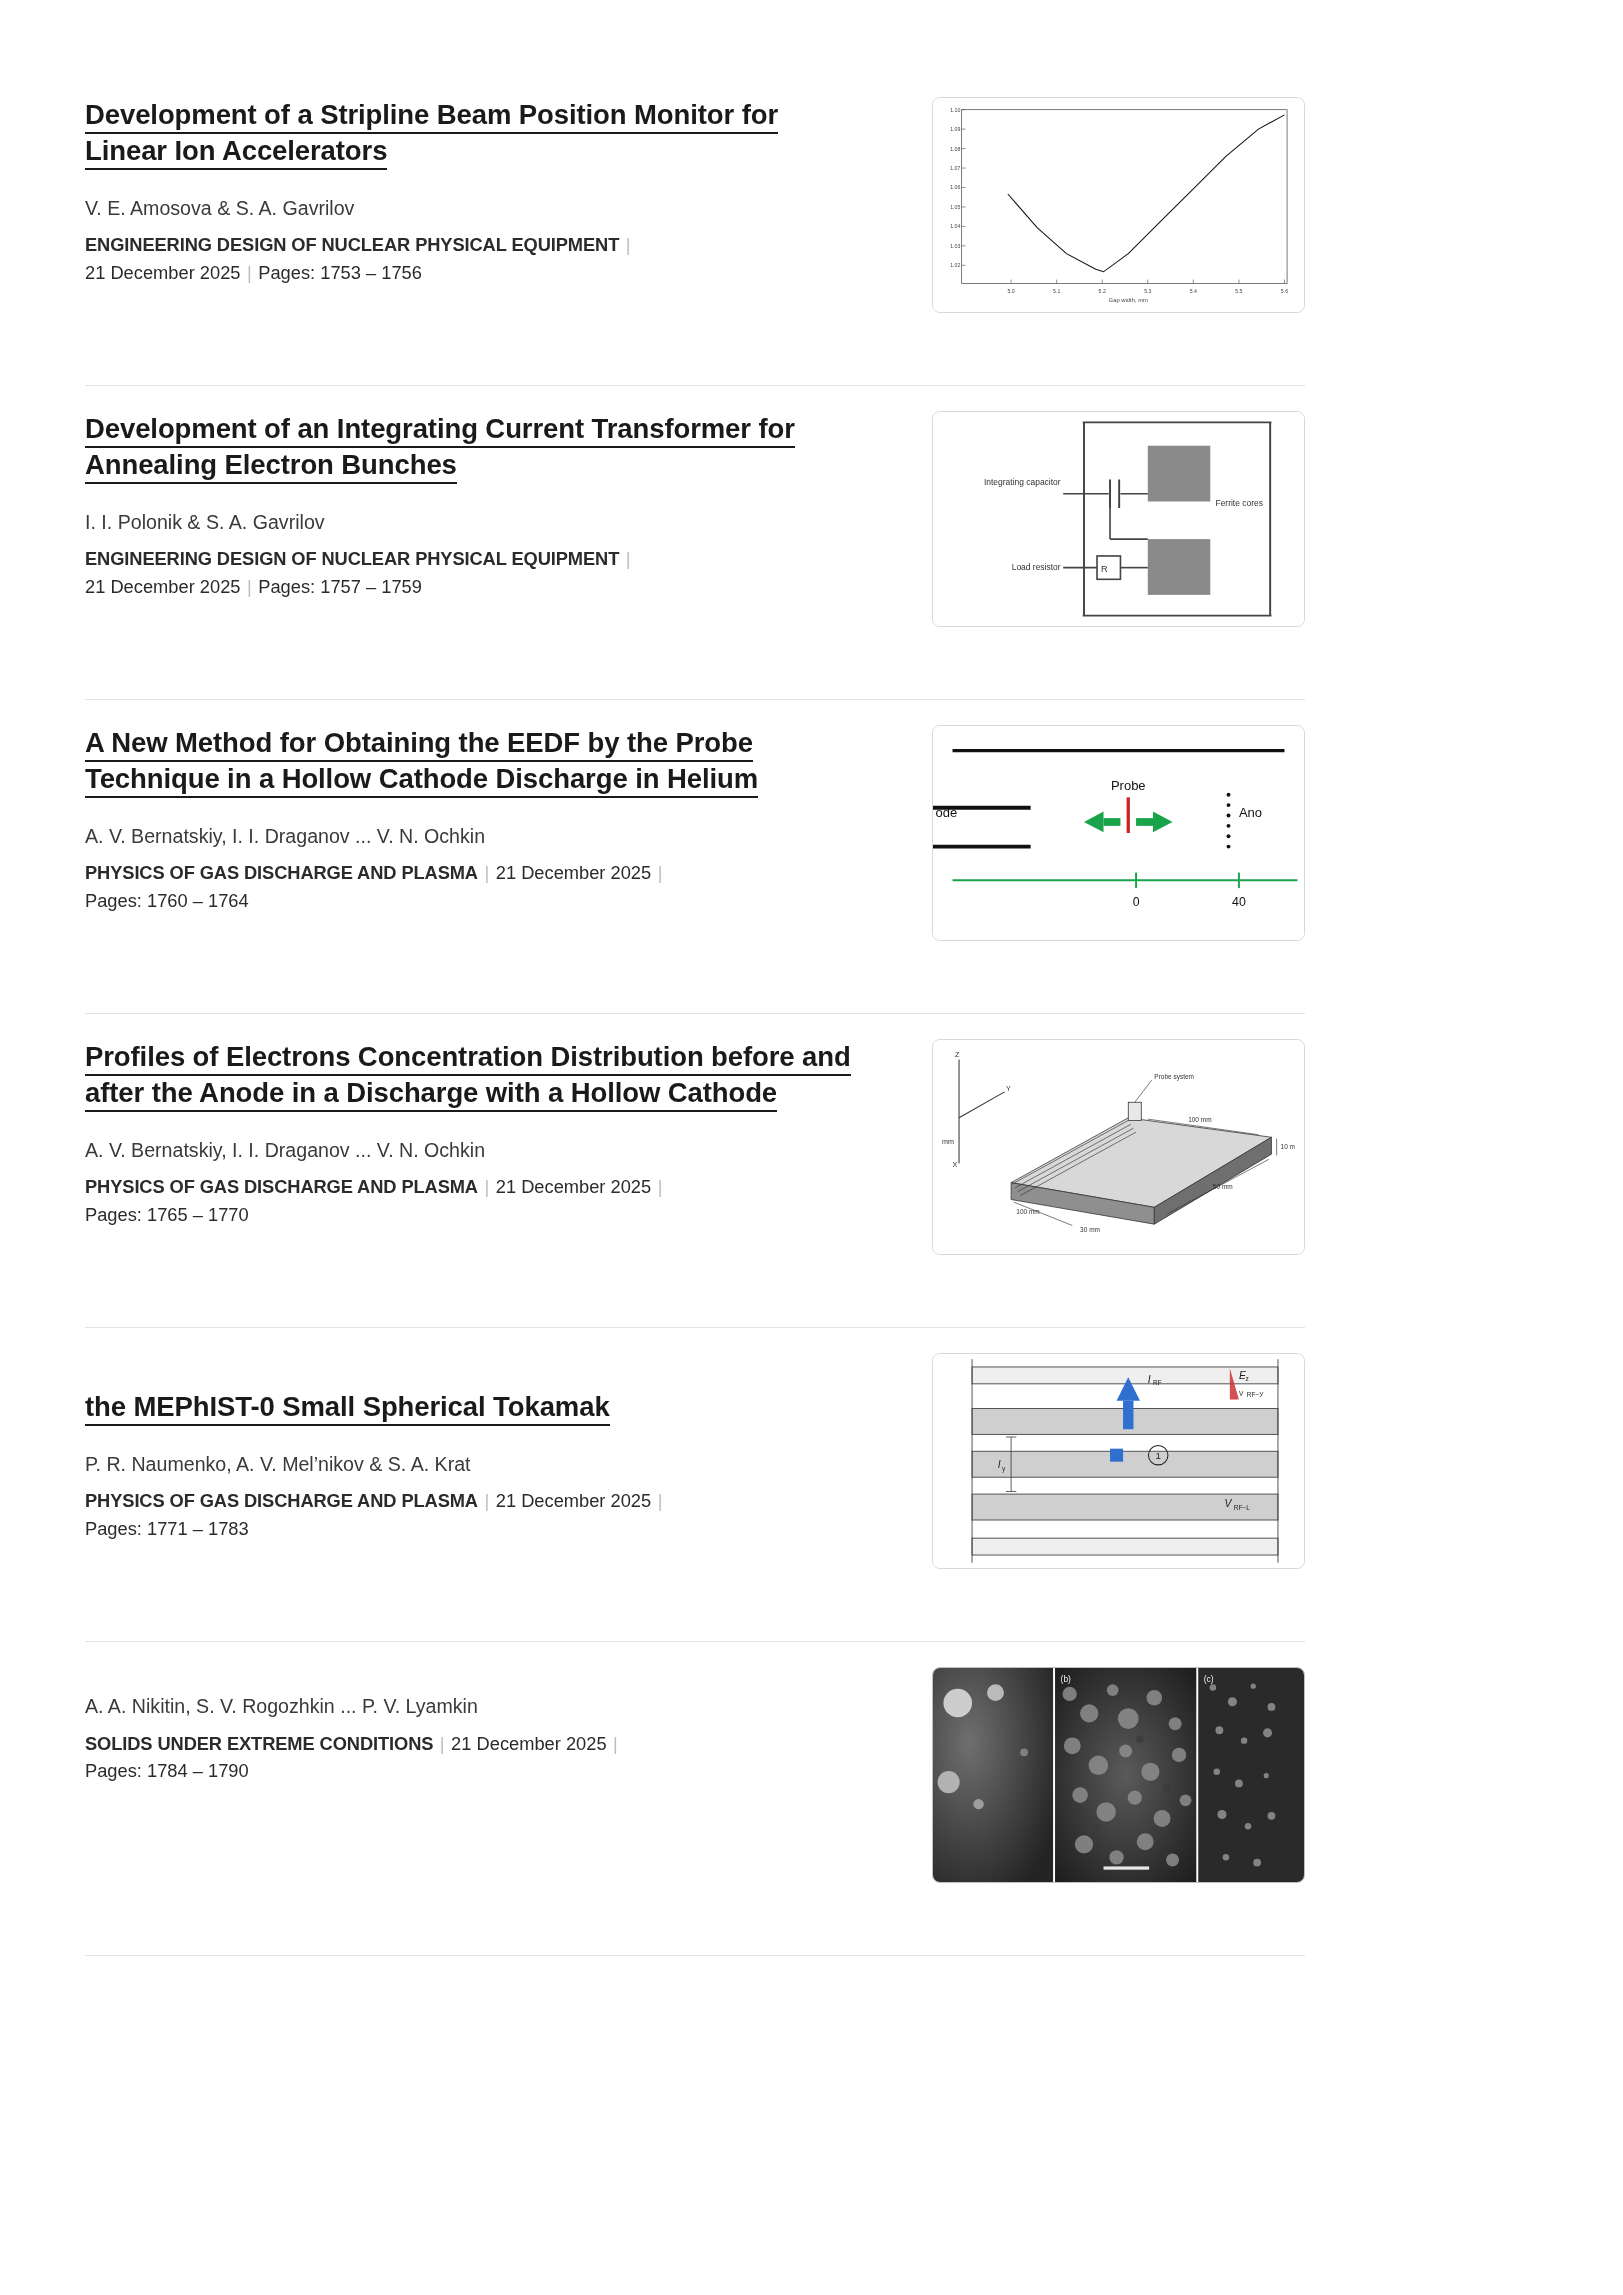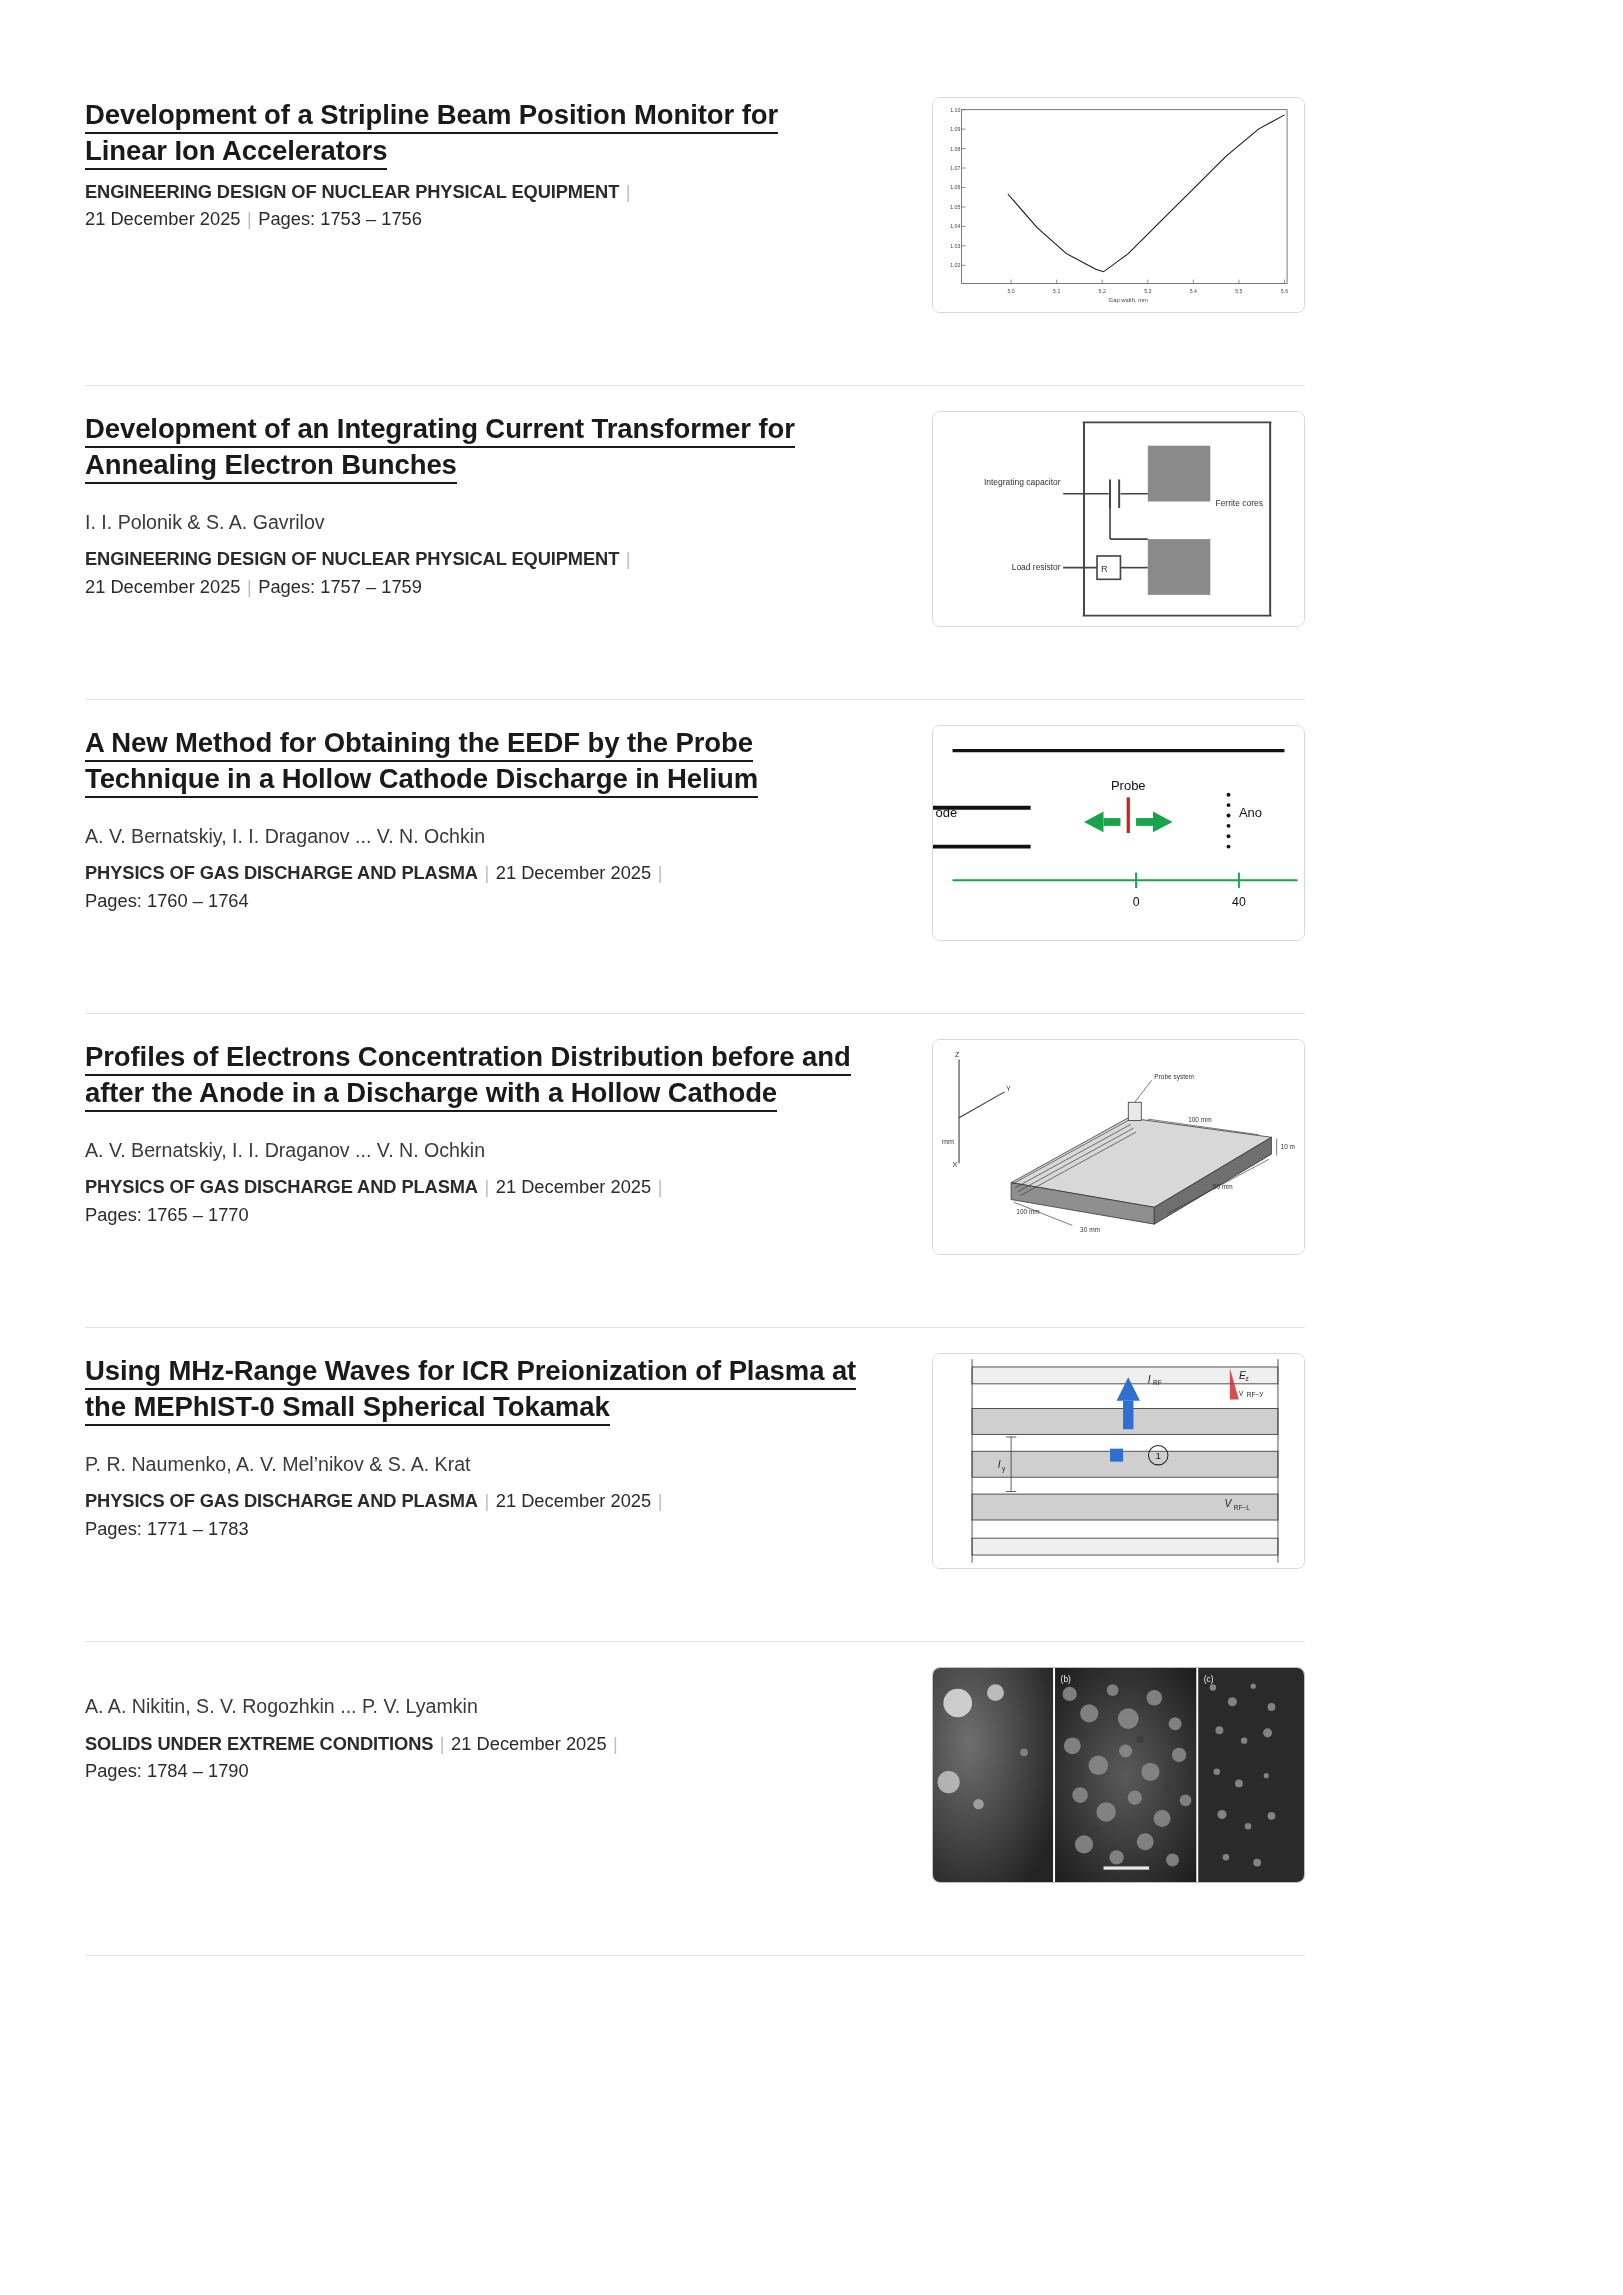--- a/index.html
+++ b/index.html
@@ -106,20 +106,21 @@
 <div class="page">
   <div class="article-list">
 
     <div class="article">
       <div class="article-inner">
         <div class="article-text">
           <a class="article-title" href="#">
             <span class="tline">Development of a Stripline Beam Position Monitor for</span><br>
             <span class="tline">Linear Ion Accelerators</span>
           </a>
+          <div class="article-authors">V. E. Amosova &amp; S. A. Gavrilov</div>
           <div class="article-meta">
             <span class="journal-section">ENGINEERING DESIGN OF NUCLEAR PHYSICAL EQUIPMENT</span><span class="sep">|</span><br>
             <span class="date">21 December 2025</span><span class="sep">|</span><span class="pages">Pages: 1753 – 1756</span>
           </div>
         </div>
         <div class="thumb">
           <svg viewBox="0 0 570 330" preserveAspectRatio="none">
             <rect x="0" y="0" width="570" height="330" fill="#ffffff"></rect>
             <rect x="44" y="18" width="500" height="268" fill="none" stroke="#555" stroke-width="1.2"></rect>
             <g stroke="#555" stroke-width="1">
@@ -321,21 +322,21 @@
             </g>
           </svg>
         </div>
       </div>
     </div>
 
     <div class="article">
       <div class="article-inner">
         <div class="article-text">
           <a class="article-title" href="#">
-            <span class="tline">Using MHz-Range Waves for ICR Preionization of Plasma at</span><br>
+            <br>
             <span class="tline">the MEPhIST-0 Small Spherical Tokamak</span>
           </a>
           <div class="article-authors">P. R. Naumenko, A. V. Mel’nikov &amp; S. A. Krat</div>
           <div class="article-meta">
             <span class="journal-section">PHYSICS OF GAS DISCHARGE AND PLASMA</span><span class="sep">|</span><span class="date">21 December 2025</span><span class="sep">|</span><br>
             <span class="pages">Pages: 1771 – 1783</span>
           </div>
         </div>
         <div class="thumb">
           <svg viewBox="0 0 570 330" preserveAspectRatio="none">

